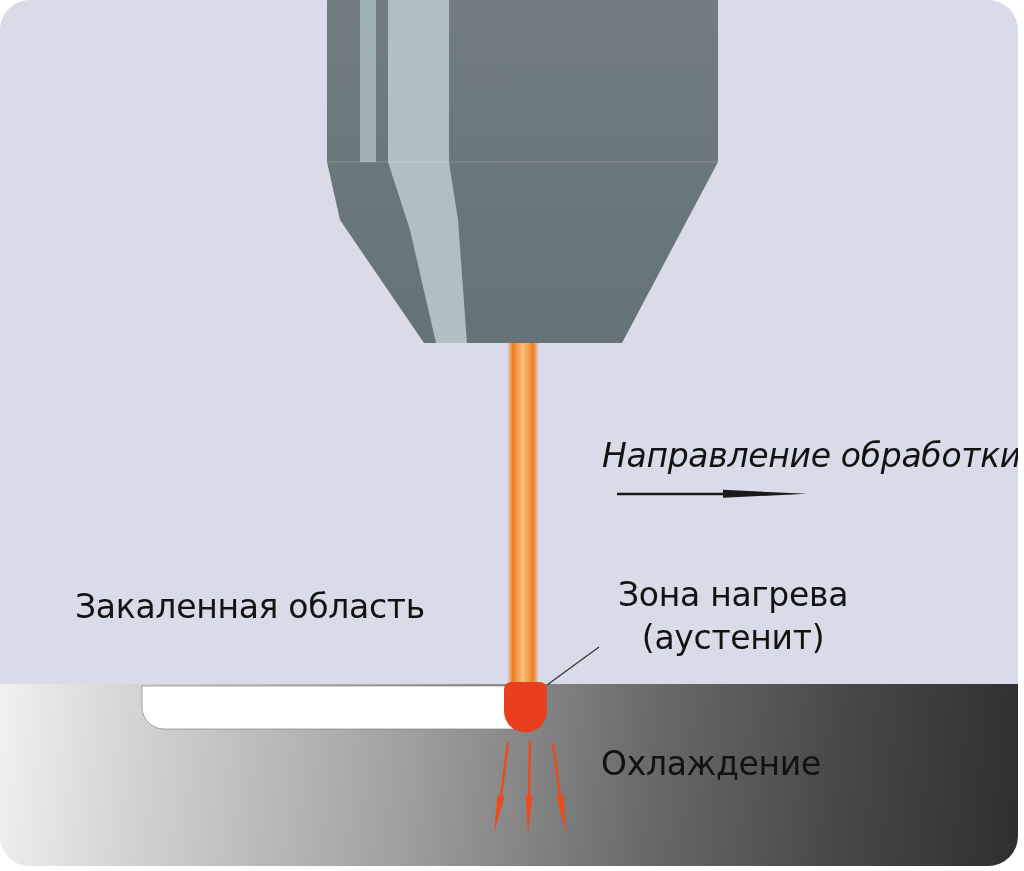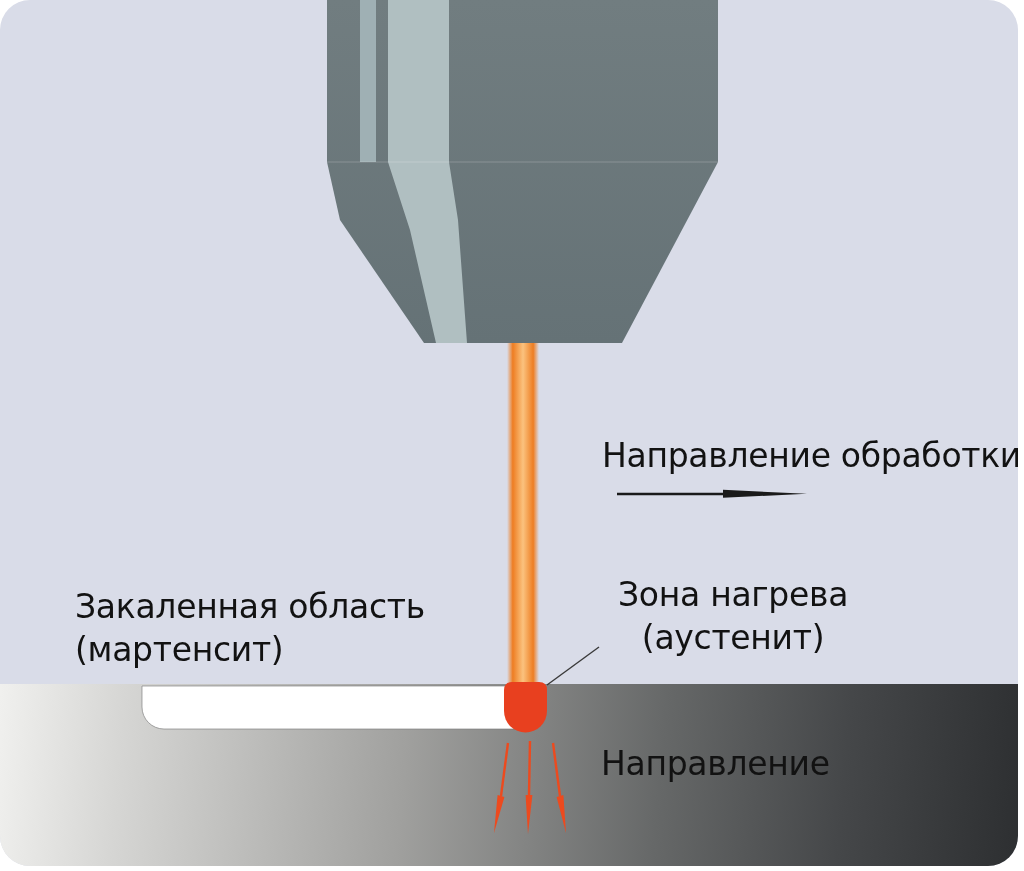--- a/index.html
+++ b/index.html
@@ -99,27 +99,26 @@
           <path class="cool-line" d="M530,741 L529,795"></path>
           <polygon class="cool-head" points="525.6,795 532.4,795 528,834"></polygon>
         </g>
         <g>
           <path class="cool-line" d="M553,743 L560,796"></path>
           <polygon class="cool-head" points="556.6,797 563.4,795 566,833"></polygon>
         </g>
       </g>
     </svg>
 
-    <div class="label" style="left:602px;top:434px;">Направление обработки</div>
+    <div class="label" style="left:602px;top:434px;font-style:italic;">Направление обработки</div>
 
     <div class="label" style="left:75px;top:585px;">
       <div>Закаленная область</div>
-      <div>(мартенсит)</div>
     </div>
 
     <div class="label" style="left:618px;top:573px;text-align:center;">
       <div>Зона нагрева</div>
       <div>(аустенит)</div>
     </div>
 
-    <div class="label" style="left:601px;top:742px;">Направление</div>
+    <div class="label" style="left:601px;top:742px;">Охлаждение</div>
   </div>
 </div>
 
 </body></html>

